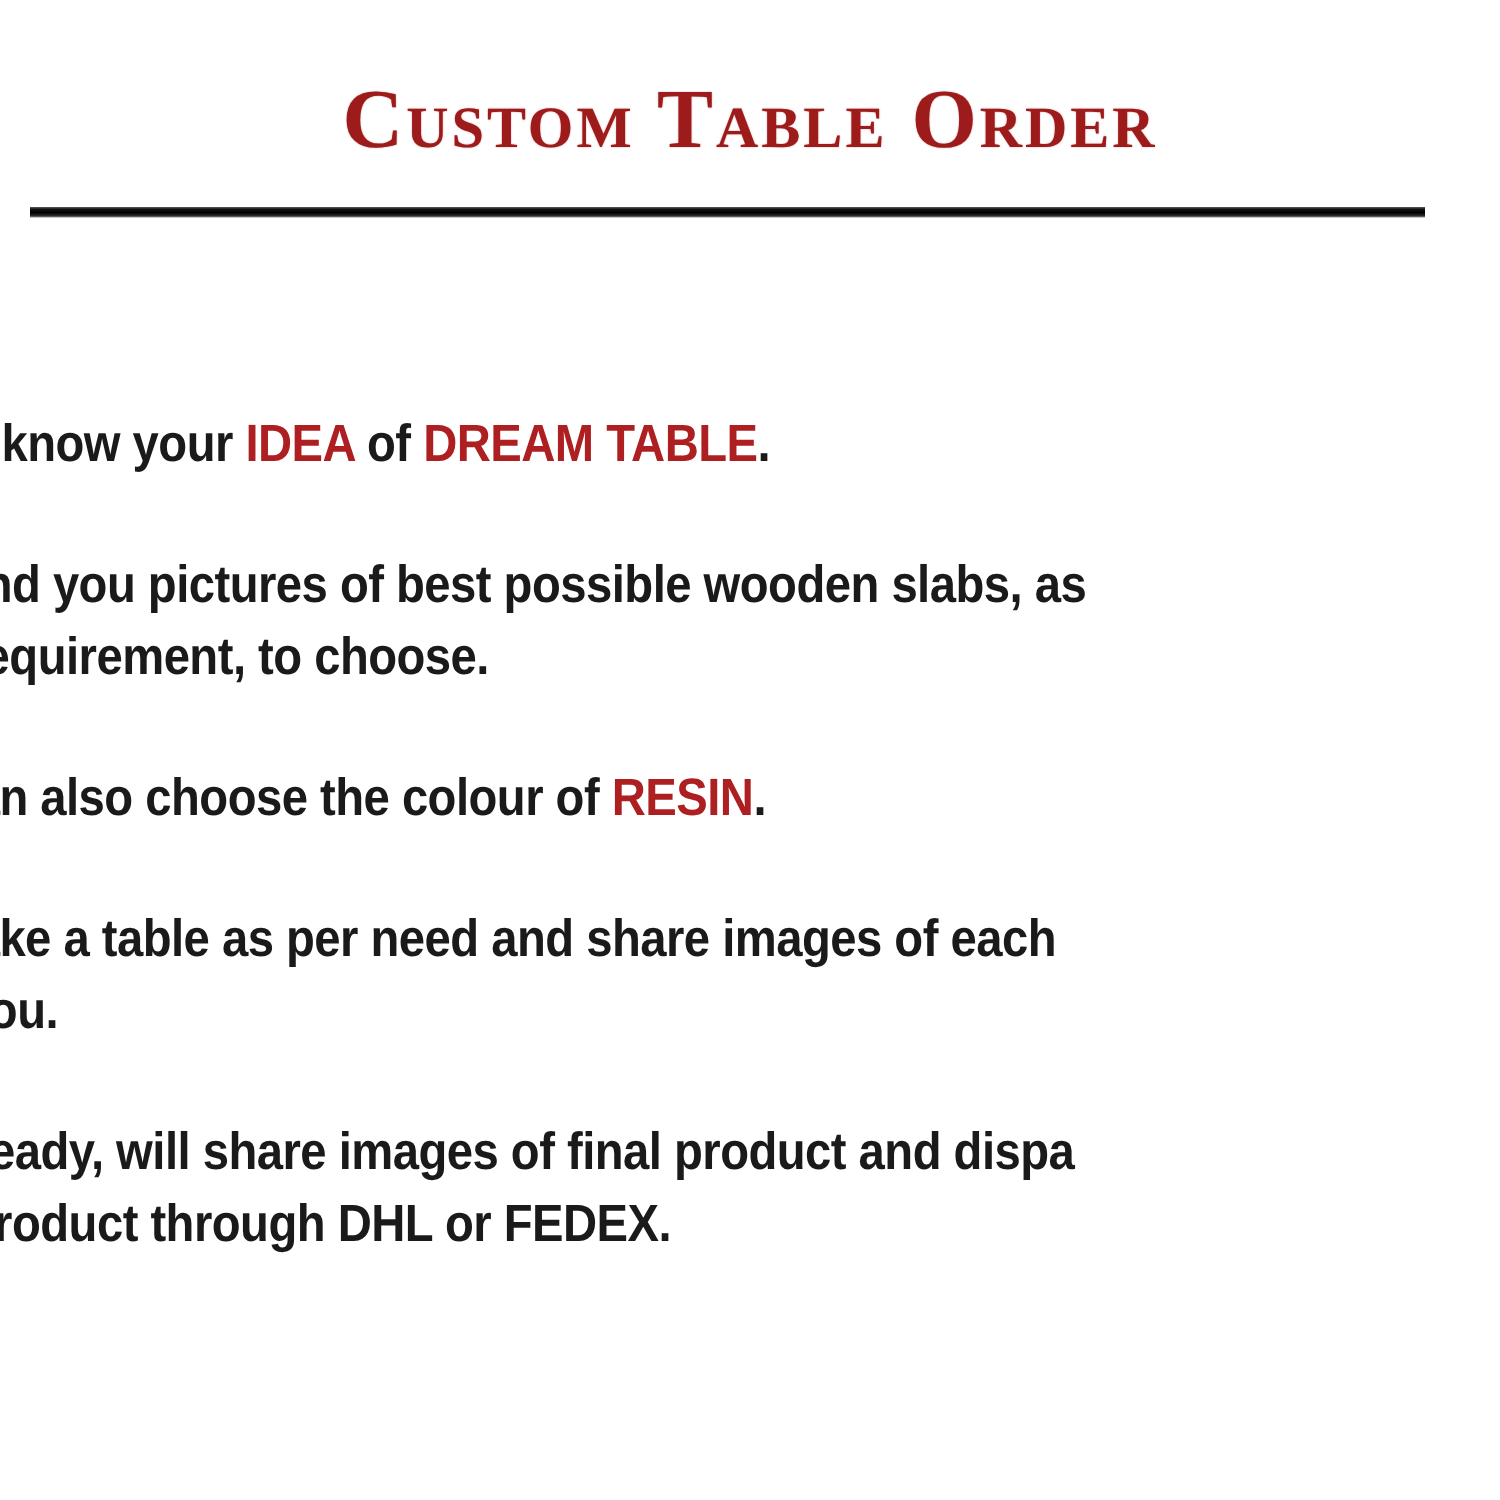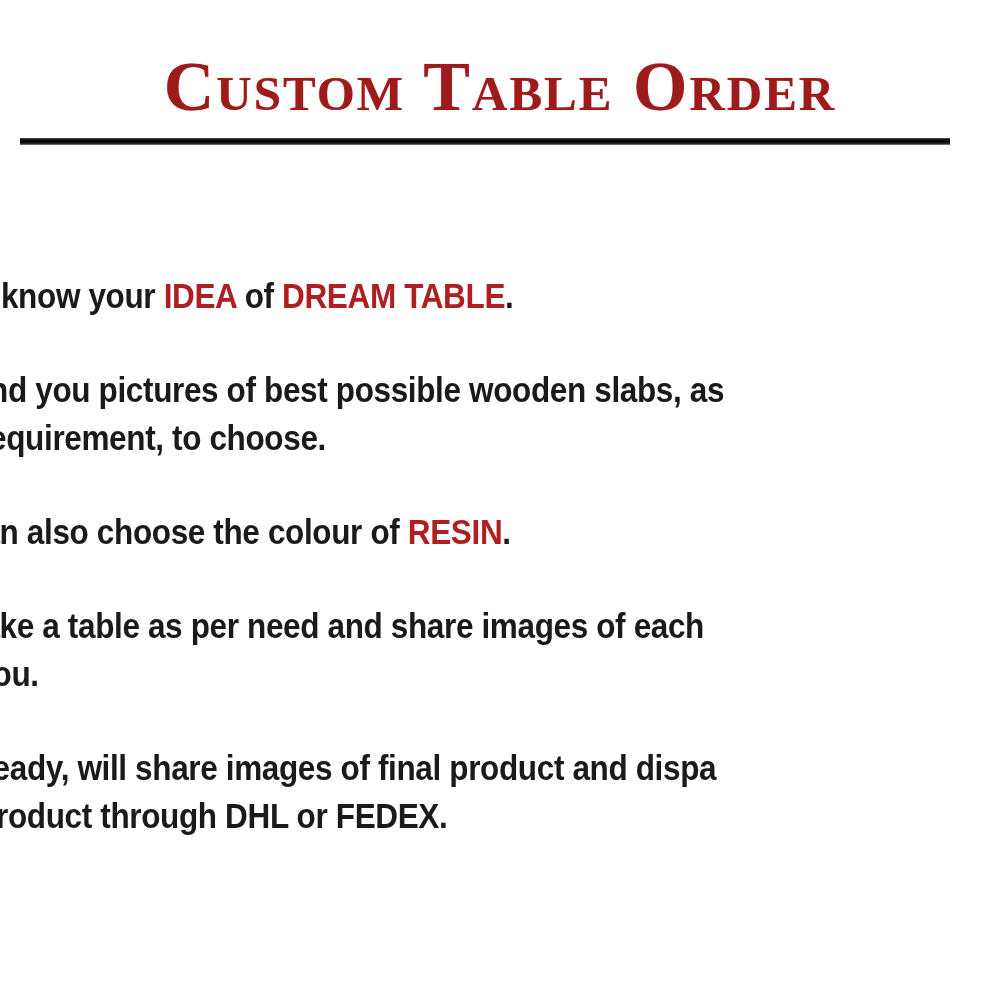--- a/index.html
+++ b/index.html
@@ -24,21 +24,21 @@
     position: absolute;
     left: 0;
     top: 52px;
     width: 1000px;
   }
 
   #page-title {
     font-family: "Liberation Serif", "DejaVu Serif", serif;
     font-weight: 700;
     font-variant: small-caps;
-    font-size: 70px;
+    font-size: 56px;
     line-height: 1.0;
     letter-spacing: 2px;
     color: #9E1B1B;
     text-align: center;
     margin: 0;
     padding: 0 64px;
     white-space: nowrap;
     text-shadow: 0 0 1px rgba(158,27,27,0.55);
   }
 

